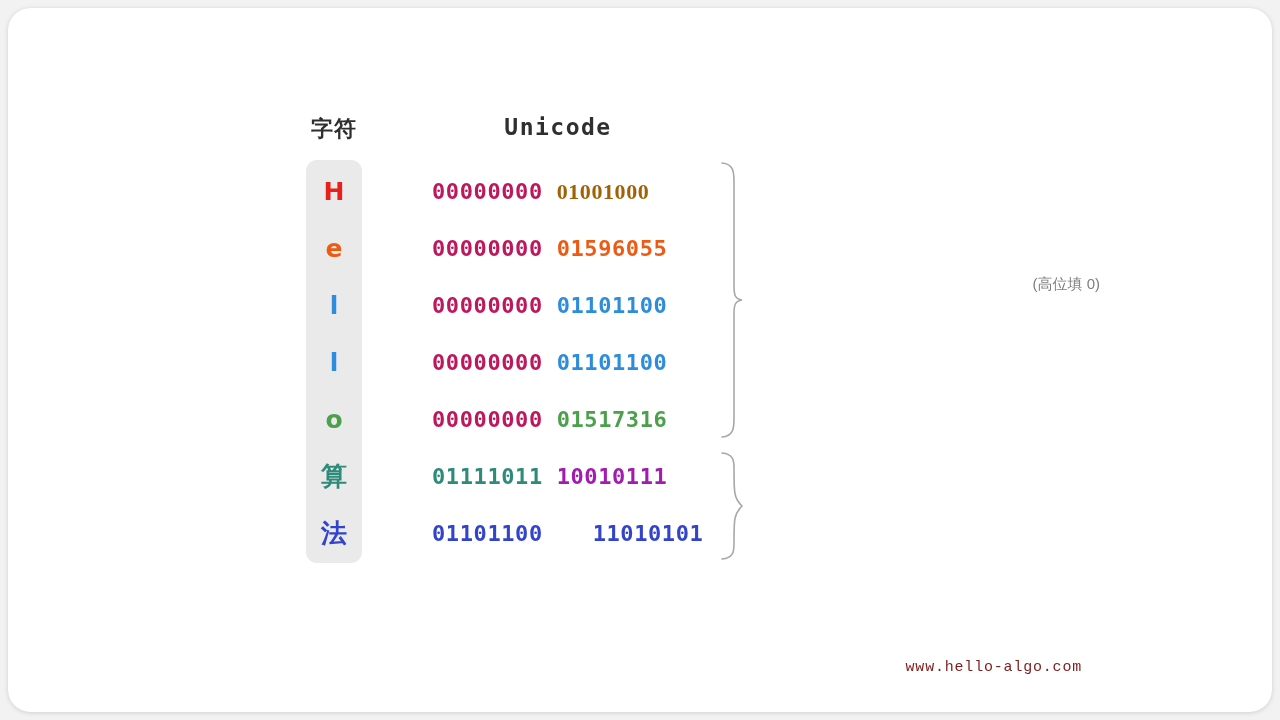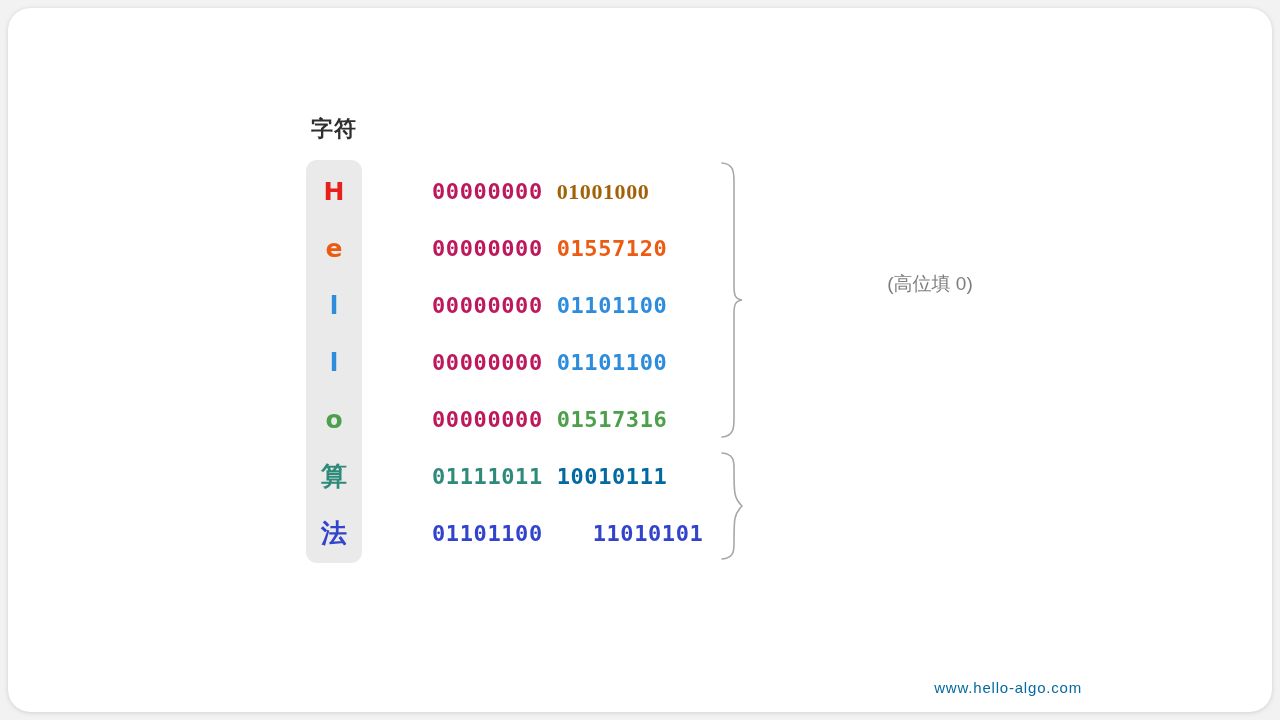--- a/index.html
+++ b/index.html
@@ -122,67 +122,69 @@
 
   .note-1 {
     left: 760px;
     top: 266px;
     width: 340px;
     font-size: 21px;
     line-height: 36px;
   }
 
   .note-1 .sub {
-    font-size: 19px;
+    font-size: 15px;
     color: #7d7d7d;
+    text-align: right;
   }
 
   .note-2 {
     left: 760px;
     top: 486px;
     width: 340px;
     font-size: 21px;
     line-height: 32px;
   }
 
   
   .watermark {
     position: absolute;
     right: 58px;
-    bottom: 24px;
+    bottom: 44px;
     font-size: 15px;
-    color: #0369a1;
+    color: #7f1d1d;
     letter-spacing: 0.8px;
-    font-family: Liberation Sans, sans-serif;
+    font-family: Liberation Mono, monospace;
   }
 </style>
 </head>
 <body>
 
 <div id="stage">
 
   <div class="card"></div>
 
   <div class="hdr-char">字符</div>
+  <div class="hdr-unicode">Unicode</div>
 
   <div class="char-column"></div>
 
   <div id="rows-layer">
       <div class="row-char" style="top: 163px; color: rgb(232, 32, 28);">H</div>
       <div class="row-bits" style="top: 163px;"><span class="byte-hi">00000000</span><span class="byte-gap">&nbsp;</span><span class="byte-lo" style="color: #a16207; font-family: Liberation Serif, serif;">01001000</span></div>
       <div class="row-char" style="top: 220px; color: rgb(236, 91, 20);">e</div>
-      <div class="row-bits" style="top: 220px;"><span class="byte-hi">00000000</span><span class="byte-gap">&nbsp;</span><span class="byte-lo" style="color: rgb(236, 91, 20);">01557120</span></div>
+      <div class="row-bits" style="top: 220px;"><span class="byte-hi">00000000</span><span class="byte-gap">&nbsp;</span><span class="byte-lo" style="color: rgb(236, 91, 20);">01596055</span></div>
       <div class="row-char" style="top: 277px; color: rgb(45, 140, 219);">l</div>
       <div class="row-bits" style="top: 277px;"><span class="byte-hi">00000000</span><span class="byte-gap">&nbsp;</span><span class="byte-lo" style="color: rgb(45, 140, 219);">01101100</span></div>
       <div class="row-char" style="top: 334px; color: rgb(45, 140, 219);">l</div>
       <div class="row-bits" style="top: 334px;"><span class="byte-hi">00000000</span><span class="byte-gap">&nbsp;</span><span class="byte-lo" style="color: rgb(45, 140, 219);">01101100</span></div>
       <div class="row-char" style="top: 391px; color: rgb(76, 160, 76);">o</div>
       <div class="row-bits" style="top: 391px;"><span class="byte-hi">00000000</span><span class="byte-gap">&nbsp;</span><span class="byte-lo" style="color: rgb(76, 160, 76);">01517316</span></div>
       <div class="row-char cjk" style="top: 448px; color: rgb(46, 139, 122);">算</div>
-      <div class="row-bits" style="top: 448px;"><span class="byte-hi bold" style="color: rgb(46, 139, 122);">01111011</span><span class="byte-gap">&nbsp;</span><span class="byte-lo" style="color: #0369a1; text-align: right;">10010111</span></div>
+      <div class="row-bits" style="top: 448px;"><span class="byte-hi bold" style="color: rgb(46, 139, 122);">01111011</span><span class="byte-gap">&nbsp;</span><span class="byte-lo" style="color: #a21caf; text-align: right;">10010111</span></div>
       <div class="row-char cjk" style="top: 505px; color: rgb(51, 68, 204);">法</div>
       <div class="row-bits" style="top: 505px;"><span class="byte-hi bold" style="color: rgb(51, 68, 204);">01101100</span><span class="byte-gap">&nbsp;</span><span class="byte-lo" style="color: rgb(51, 68, 204); margin-left: 36px;">11010101</span></div>
     </div>
 
   <svg class="brace-layer" viewBox="0 0 1280 720" width="1280" height="720" xmlns="http://www.w3.org/2000/svg">
     <g fill="none" stroke="#a8a8a8" stroke-width="1.6" stroke-linecap="round">
 
       <path d="
         M 722 163
         C 733 164, 734 171, 734 181

